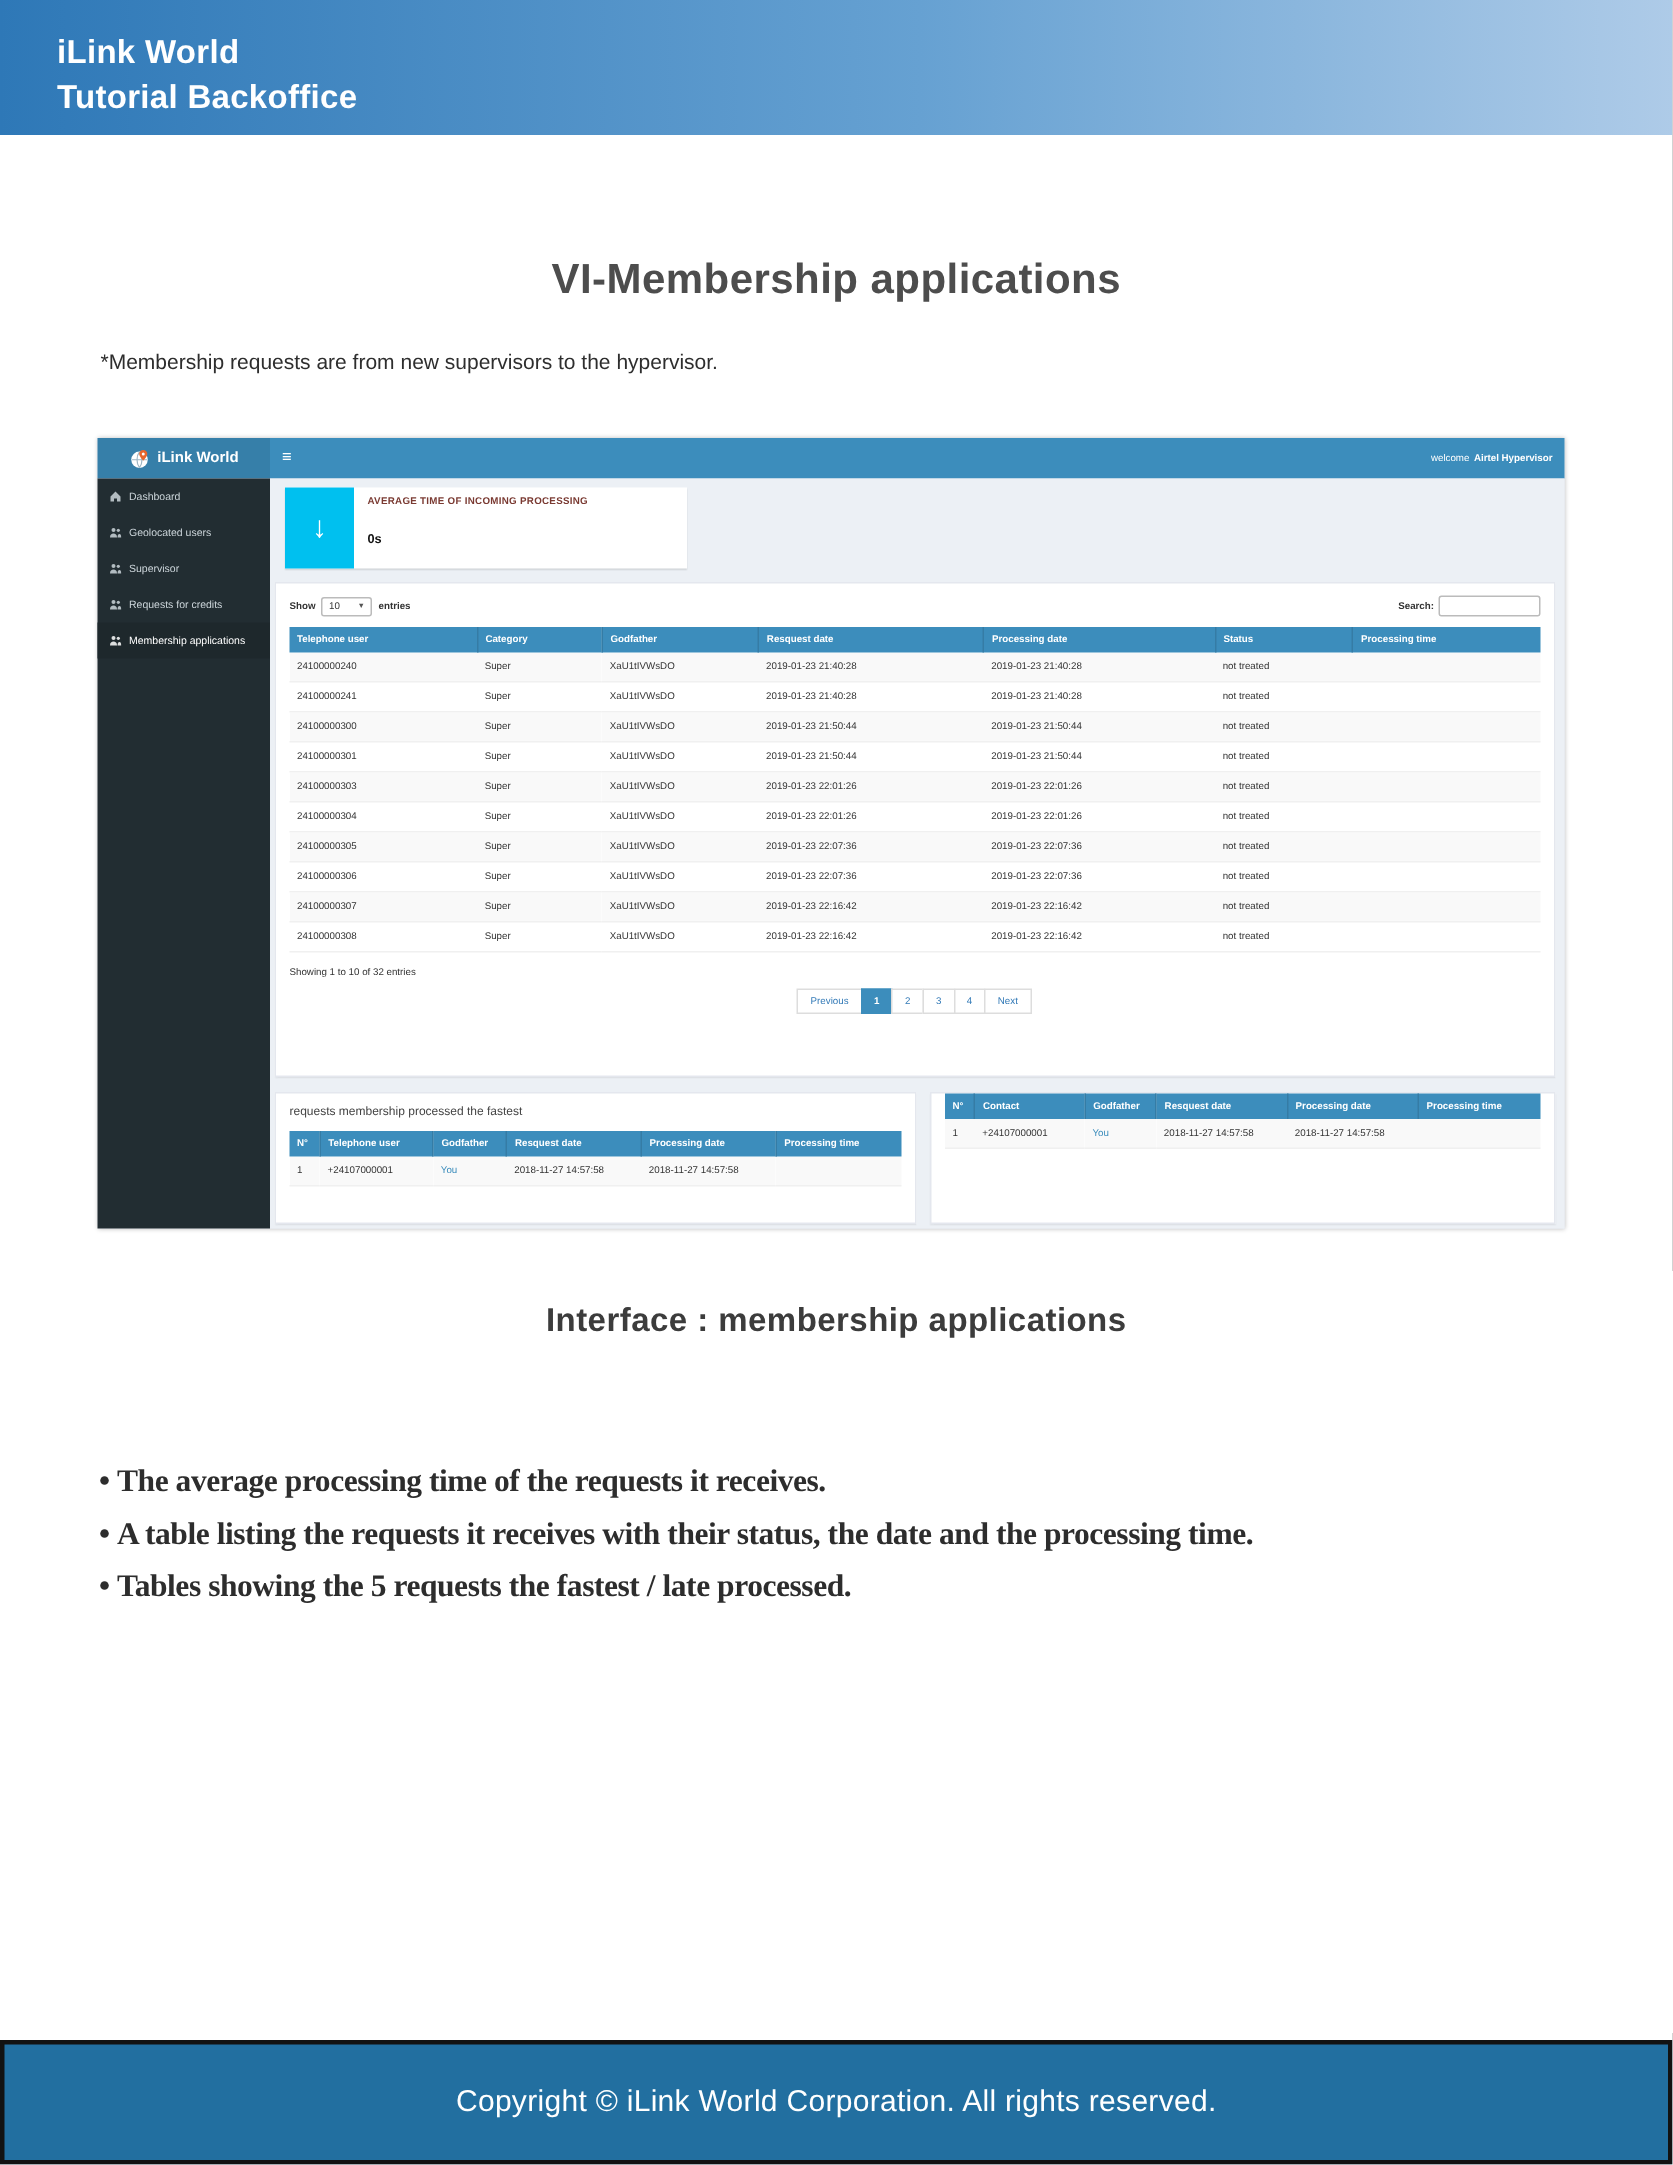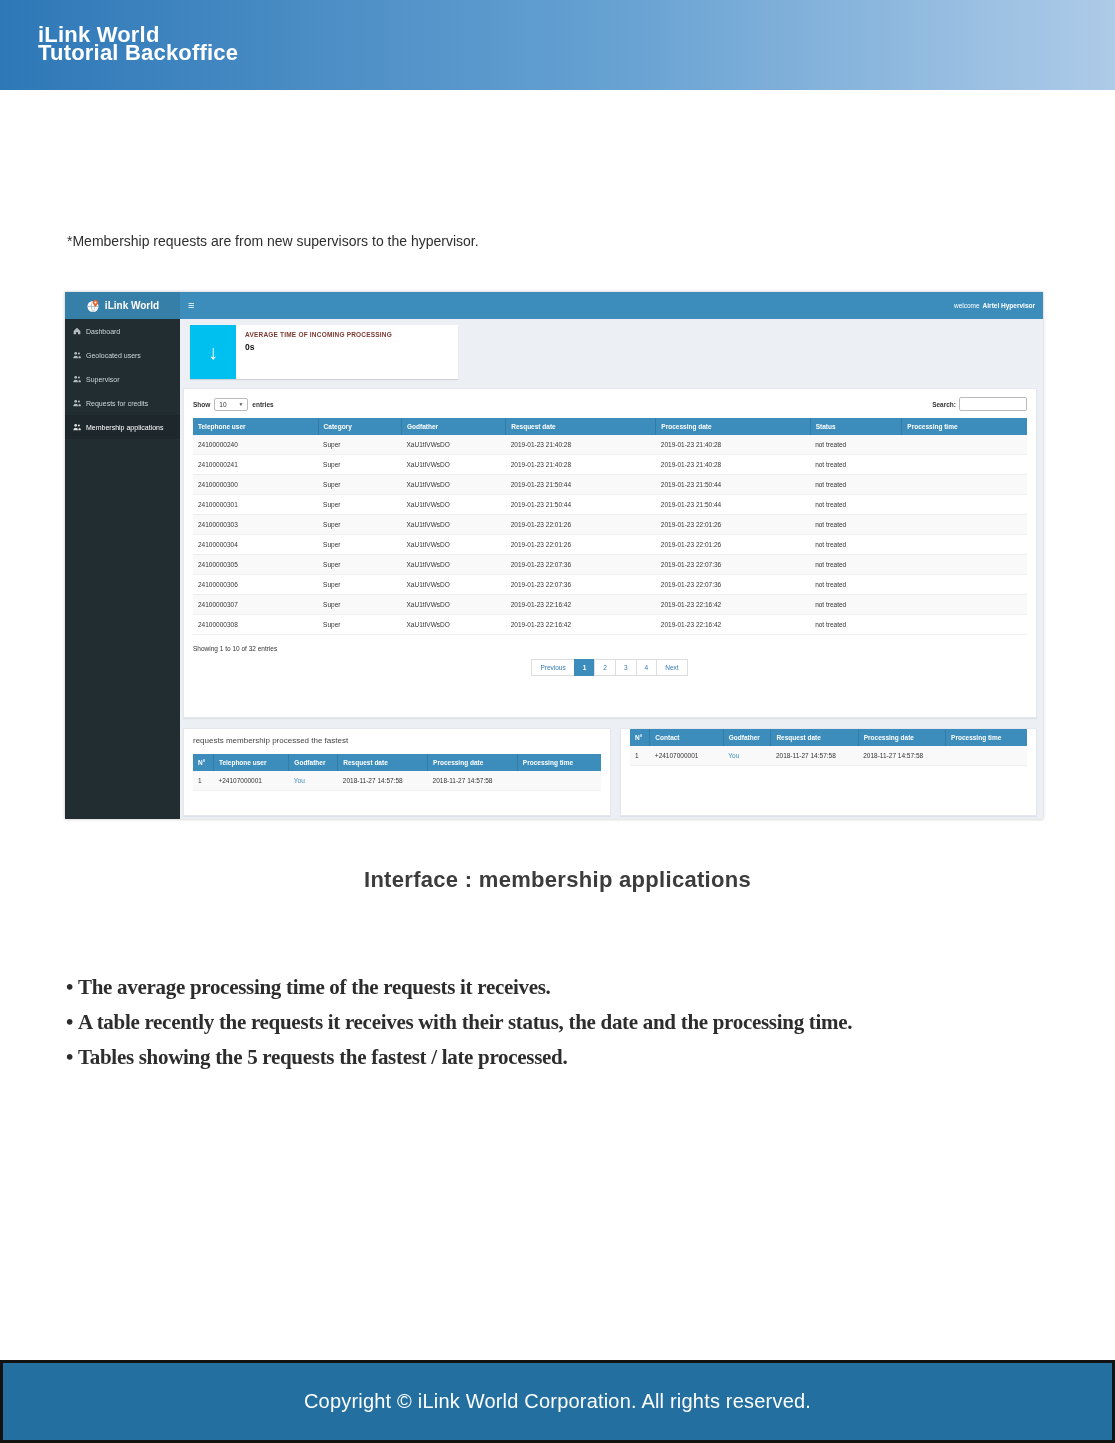--- a/index.html
+++ b/index.html
@@ -3,21 +3,21 @@
 <meta charset="utf-8">
 <style>
   * { margin:0; padding:0; box-sizing:border-box; }
   body { background:#888; font-family:"Liberation Sans","DejaVu Sans",sans-serif; }
   .page { position:relative; width:1115px; height:1443px; background:#ffffff; margin:0 auto; overflow:hidden; }
 
   
   .doc-header { position:absolute; top:0; left:0; width:100%; height:90px;
     background:linear-gradient(90deg,#2e78b7 0%,#66a1d2 55%,#aecbe8 100%); color:#fff; }
   .doc-header .l1 { position:absolute; left:38px; top:22px; font-size:22px; font-weight:600; letter-spacing:.2px; }
-  .doc-header .l2 { position:absolute; left:38px; top:40px; font-size:22px; font-weight:600; letter-spacing:.2px; }
+  .doc-header .l2 { position:absolute; left:38px; top:52px; font-size:22px; font-weight:600; letter-spacing:.2px; }
 
   .doc-title { position:absolute; top:170px; left:0; width:100%; text-align:center;
     font-size:28px; font-weight:bold; color:#4d4d4d; letter-spacing:.3px; }
   .doc-note { position:absolute; top:233px; left:67px; font-size:14px; color:#2e2e2e; }
 
   .doc-caption { position:absolute; top:835px; left:0; width:100%; text-align:center;
     font-size:22px; font-weight:bold; color:#3c3c3c; letter-spacing:.3px;margin-top:32px; }
 
   .doc-body { position:absolute; top:966px; left:60px; width:1010px; color:#2d2d2d;
     font-size:21px; font-weight:bold; letter-spacing:-0.3px; line-height:35px; }
@@ -49,21 +49,21 @@
 
   .content { position:absolute; top:27px; left:115px; width:863px; height:500px;
     background:#ecf0f5; padding:6px 6px 0 3px; }
 
   .infobox { margin:0 0 9px 7px; width:268px; height:54px; background:#fff;
     display:flex; box-shadow:0 1px 1px rgba(0,0,0,.12); }
   .infobox-icon { width:46px; background:#00c0ef; color:#fff; display:flex;
     align-items:center; justify-content:center; font-size:20px; font-weight:bold; }
   .infobox-body { padding:6px 9px; }
   .infobox-label { font-size:6.5px; font-weight:bold; color:#7a3a32; letter-spacing:.2px; }
-  .infobox-value { font-size:8.5px; font-weight:bold; color:#101010; margin-top:4px; }
+  .infobox-value { font-size:8.5px; font-weight:bold; color:#101010; margin-top:16px; }
 
   .panel { background:#fff; border:1px solid #e4e7ee; box-shadow:0 1px 1px rgba(0,0,0,.06); }
   .panel-title { padding:7px 9px 6px; font-size:8px; color:#444; border-bottom:1px solid #f4f4f4; }
 
   .main-panel { height:330px; position:relative; }
   .controls { display:flex; justify-content:space-between; align-items:center;
     padding:8px 9px 7px; font-size:6.5px; color:#333; }
   .show-group { display:flex; align-items:center; gap:4px; font-weight:bold; }
   .select-box { width:34px; height:13px; border:1px solid #bbb; border-radius:2px;
     display:flex; align-items:center; justify-content:space-between; padding:0 4px;
@@ -105,20 +105,21 @@
 </head>
 <body>
 
 <div class="page">
 
   <header class="doc-header">
     <div class="l1">iLink World</div>
     <div class="l2">Tutorial Backoffice</div>
   </header>
 
+  <h1 class="doc-title">VI-Membership applications</h1>
   <p class="doc-note">*Membership requests are from new supervisors to the hypervisor.</p>
 
   <div class="shot">
 
     <div class="topbar">
       <div class="logo">
         <svg width="14" height="14" viewBox="0 0 14 14">
           <circle cx="7" cy="7.5" r="5.5" fill="#ffffff"></circle>
           <path d="M2 7.5h10 M7 2.2c-2.2 2.6-2.2 8 0 10.6 M7 2.2c2.2 2.6 2.2 8 0 10.6" stroke="#9fb6c4" stroke-width="0.8" fill="none"></path>
           <path d="M9.5 1 C11.2 1 12.2 2.2 12.2 3.6 C12.2 5.2 9.5 8 9.5 8 C9.5 8 6.8 5.2 6.8 3.6 C6.8 2.2 7.8 1 9.5 1 Z" fill="#e8662d"></path>
@@ -376,21 +377,21 @@
       </div>
 
     </main>
   </div>
 
   <div class="doc-caption">Interface : membership applications</div>
 
   <div class="doc-body">
     <ul>
       <li>The average processing time of the requests it receives.</li>
-      <li>A table recently the requests it receives with their status, the date and the processing time.</li>
+      <li>A table listing the requests it receives with their status, the date and the processing time.</li>
       <li>Tables showing the 5 requests the fastest / late processed.</li>
     </ul>
   </div>
 
   <footer class="doc-footer">
     <span>Copyright © iLink World Corporation. All rights reserved.</span>
   </footer>
 
 </div>
 

